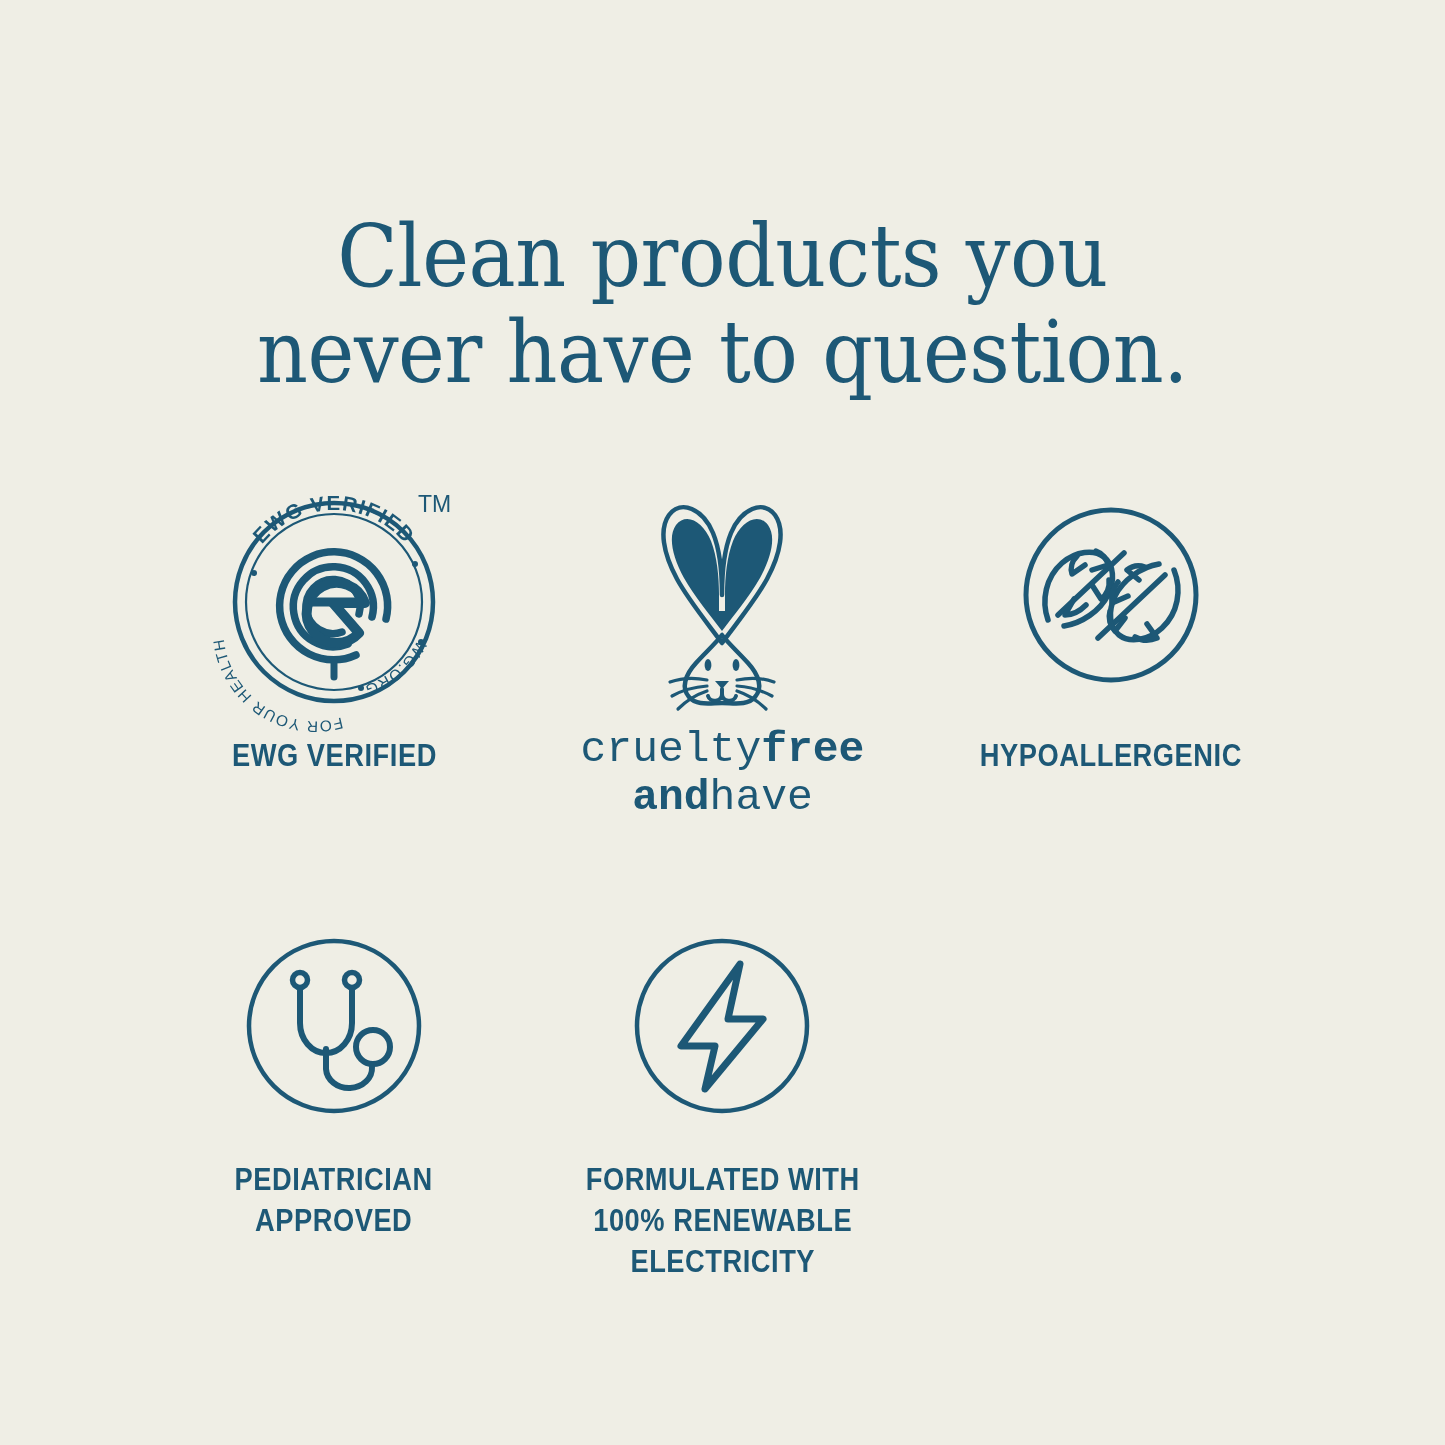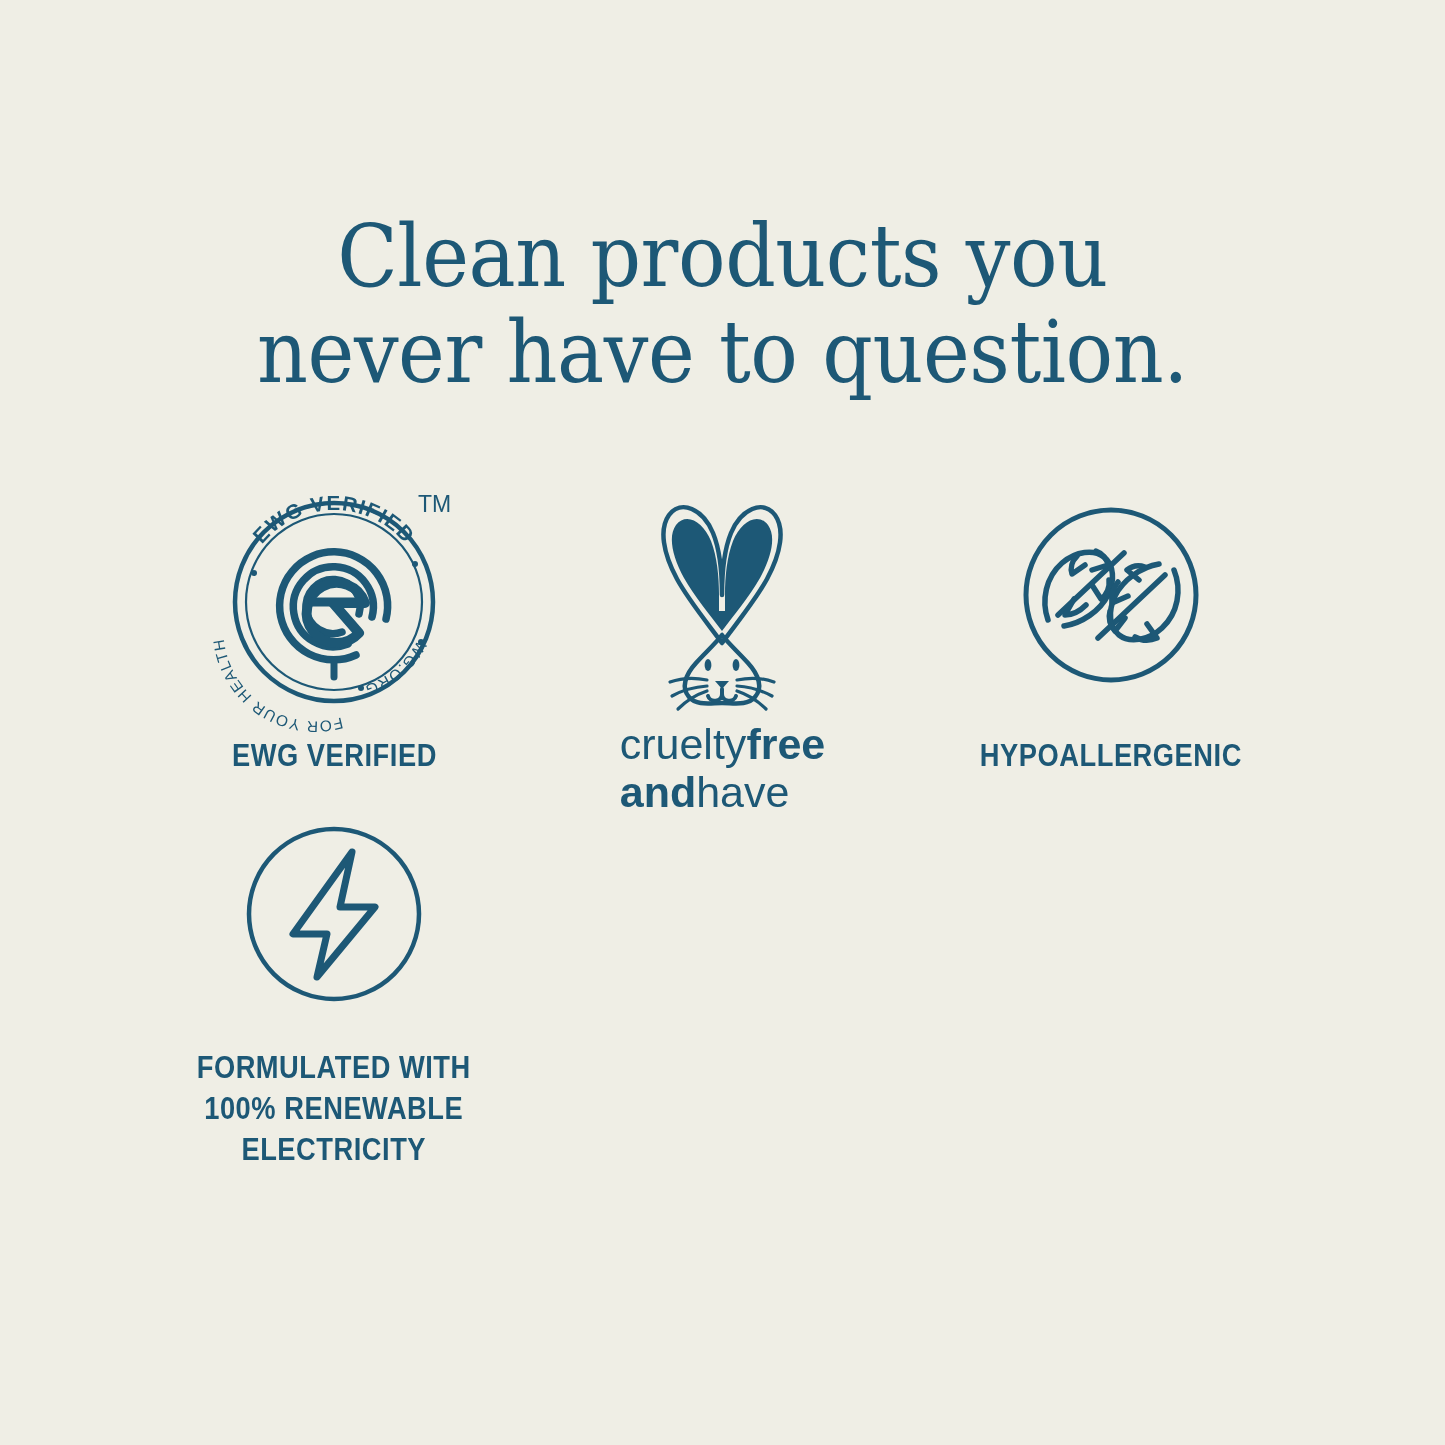--- a/index.html
+++ b/index.html
@@ -42,20 +42,21 @@
 
   
   .badge-grid {
     position: absolute;
     left: 140px;
     top: 470px;
     width: 1165px;
     display: grid;
     grid-template-columns: repeat(3, 1fr);
     grid-auto-rows: auto;
+    row-gap: 106px;
   }
   .cell {
     display: flex;
     flex-direction: column;
     align-items: center;
   }
   .art {
     height: 250px;
     display: flex;
     align-items: center;
@@ -72,22 +73,24 @@
     font-size: 31px;
     line-height: 1.32;
     letter-spacing: 0.6px;
     transform: scaleX(0.88);
     white-space: pre-line;
   }
   .caption.r2 { margin-top: 36px; }
 
   
   .cf-mark {
+    margin-top: 6px;
+    text-align: center;
     color: #1d5876;
-    font-family: Liberation Sans, sans-serif;
+    font-family: Liberation Mono, monospace;
     font-size: 43px;
     line-height: 1.12;
   }
   .cf-mark .ln { display: block; white-space: nowrap; }
   .cf-bold { font-weight: 700; }
   .cf-reg  { font-weight: 400; }
 
   svg { display: block; overflow: visible; }
   .stroke {
     fill: none;
@@ -244,20 +247,38 @@
             <path d="M 132,97 C 127,103 125,111 126,118 L 142,111"></path>
             <path d="M 124,126 C 122,133 124,141 129,146 L 139,133"></path>
             <path d="M 149,152 C 156,156 164,156 171,153 L 161,139"></path>
           </g>
         </svg>
       </div>
       <div class="caption">HYPOALLERGENIC</div>
     </div>
 
 
+    <div class="cell">
+      <div class="art row2">
+        <svg width="200" height="190" viewBox="0 0 200 190">
+          <circle class="stroke" cx="100" cy="95" r="85" stroke-width="4.5"></circle>
+
+          <circle class="stroke" cx="66" cy="49" r="7.5" stroke-width="5.5"></circle>
+          <circle class="stroke" cx="118" cy="49" r="7.5" stroke-width="5.5"></circle>
+
+          <path class="stroke" stroke-width="6" d="M 66,57 L 66,92 A 26,30 0 0 0 118,92 L 118,57"></path>
+
+          <path class="stroke" stroke-width="6" d="M 92,118 L 92,138 A 23,20 0 0 0 138,136"></path>
+
+          <circle class="stroke" cx="139" cy="116" r="17" stroke-width="6"></circle>
+        </svg>
+      </div>
+      <div class="caption r2">PEDIATRICIAN
+APPROVED</div>
+    </div>
 
     <div class="cell">
       <div class="art row2">
         <svg width="200" height="190" viewBox="0 0 200 190">
           <circle class="stroke" cx="100" cy="95" r="85" stroke-width="4.5"></circle>
           <path class="stroke" stroke-width="7" d="M 118,33 L 59,115 L 93,115 L 83,158 L 141,88 L 106,88 Z"></path>
         </svg>
       </div>
       <div class="caption r2">FORMULATED WITH
 100% RENEWABLE

